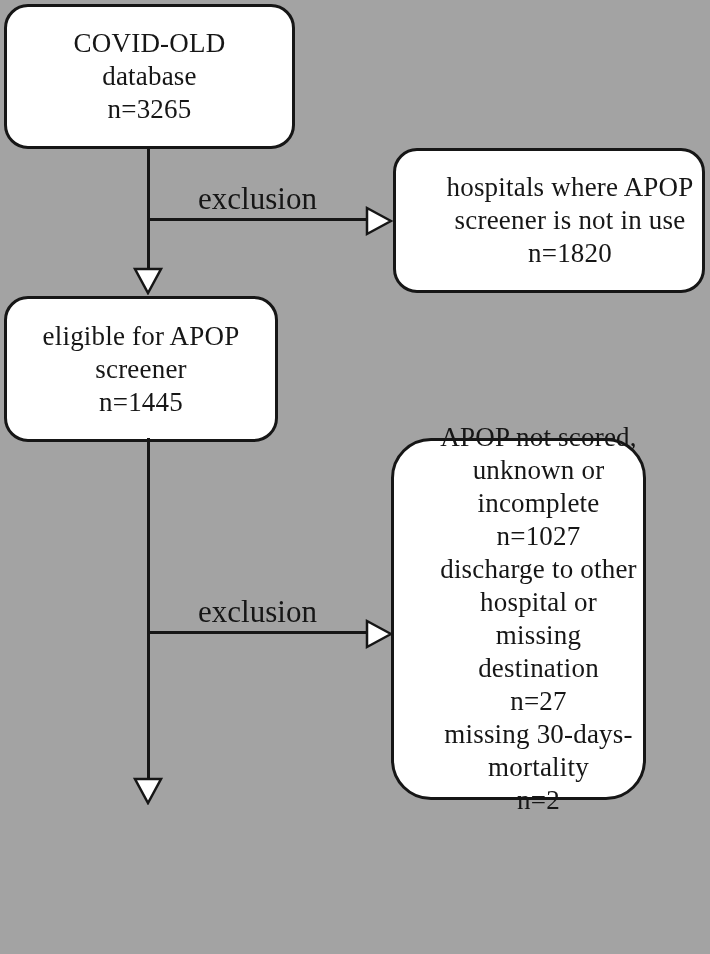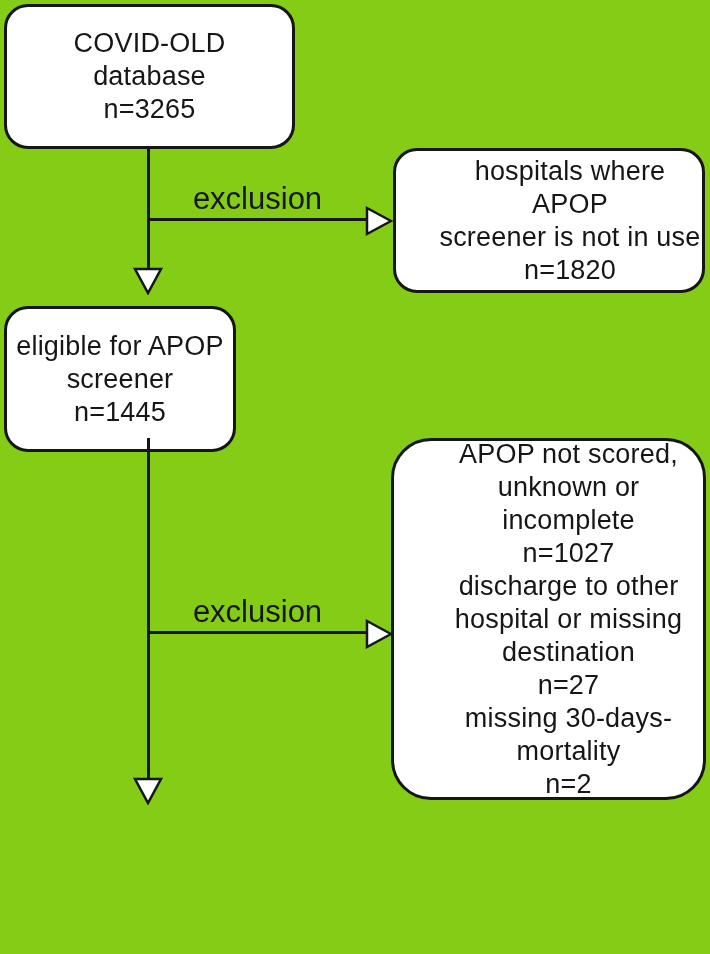--- a/index.html
+++ b/index.html
@@ -4,22 +4,22 @@
 <style>
   html, body {
     margin: 0;
     padding: 0;
     background: #ffffff;
   }
   #canvas {
     position: relative;
     width: 710px;
     height: 954px;
-    background: #84cc16;
-    font-family: Liberation Sans, sans-serif;
+    background: #a3a3a3;
+    font-family: Liberation Serif, serif;
     color: #161616;
     overflow: hidden;
   }
   .node {
     position: absolute;
     box-sizing: border-box;
     border: 3px solid #161616;
     background: #ffffff;
     display: flex;
     align-items: center;
@@ -48,22 +48,22 @@
   .edge-label {
     position: absolute;
     font-size: 31px;
     line-height: 30px;
     text-align: center;
     color: #161616;
   }
 
   #node-covid-old      { left: 4px;   top: 4px;   width: 291px; height: 145px; }
   #node-hospitals      { left: 393px; top: 148px; width: 312px; height: 145px; padding-left: 42px; }
-  #node-eligible       { left: 4px;   top: 306px; width: 232px; height: 146px; }
-  #node-apop-excluded  { left: 391px; top: 438px; width: 315px; height: 362px; padding-left: 40px; }
+  #node-eligible       { left: 4px;   top: 296px; width: 274px; height: 146px; }
+  #node-apop-excluded  { left: 391px; top: 438px; width: 255px; height: 362px; padding-left: 40px; }
   #node-validation     { left: 4px;   top: 805px; width: 291px; height: 143px; }
 
   #vline-1 { left: 147px; top: 148px; height: 122px; }
   #vline-2 { left: 147px; top: 438px; height: 342px; }
   #hline-1 { left: 148px; top: 218px; width: 219px; }
   #hline-2 { left: 148px; top: 631px; width: 219px; }
 
   #arrow-down-1 { left: 132px; top: 267px; }
   #arrow-down-2 { left: 132px; top: 777px; }
   #arrow-right-1 { left: 365px; top: 205px; }

